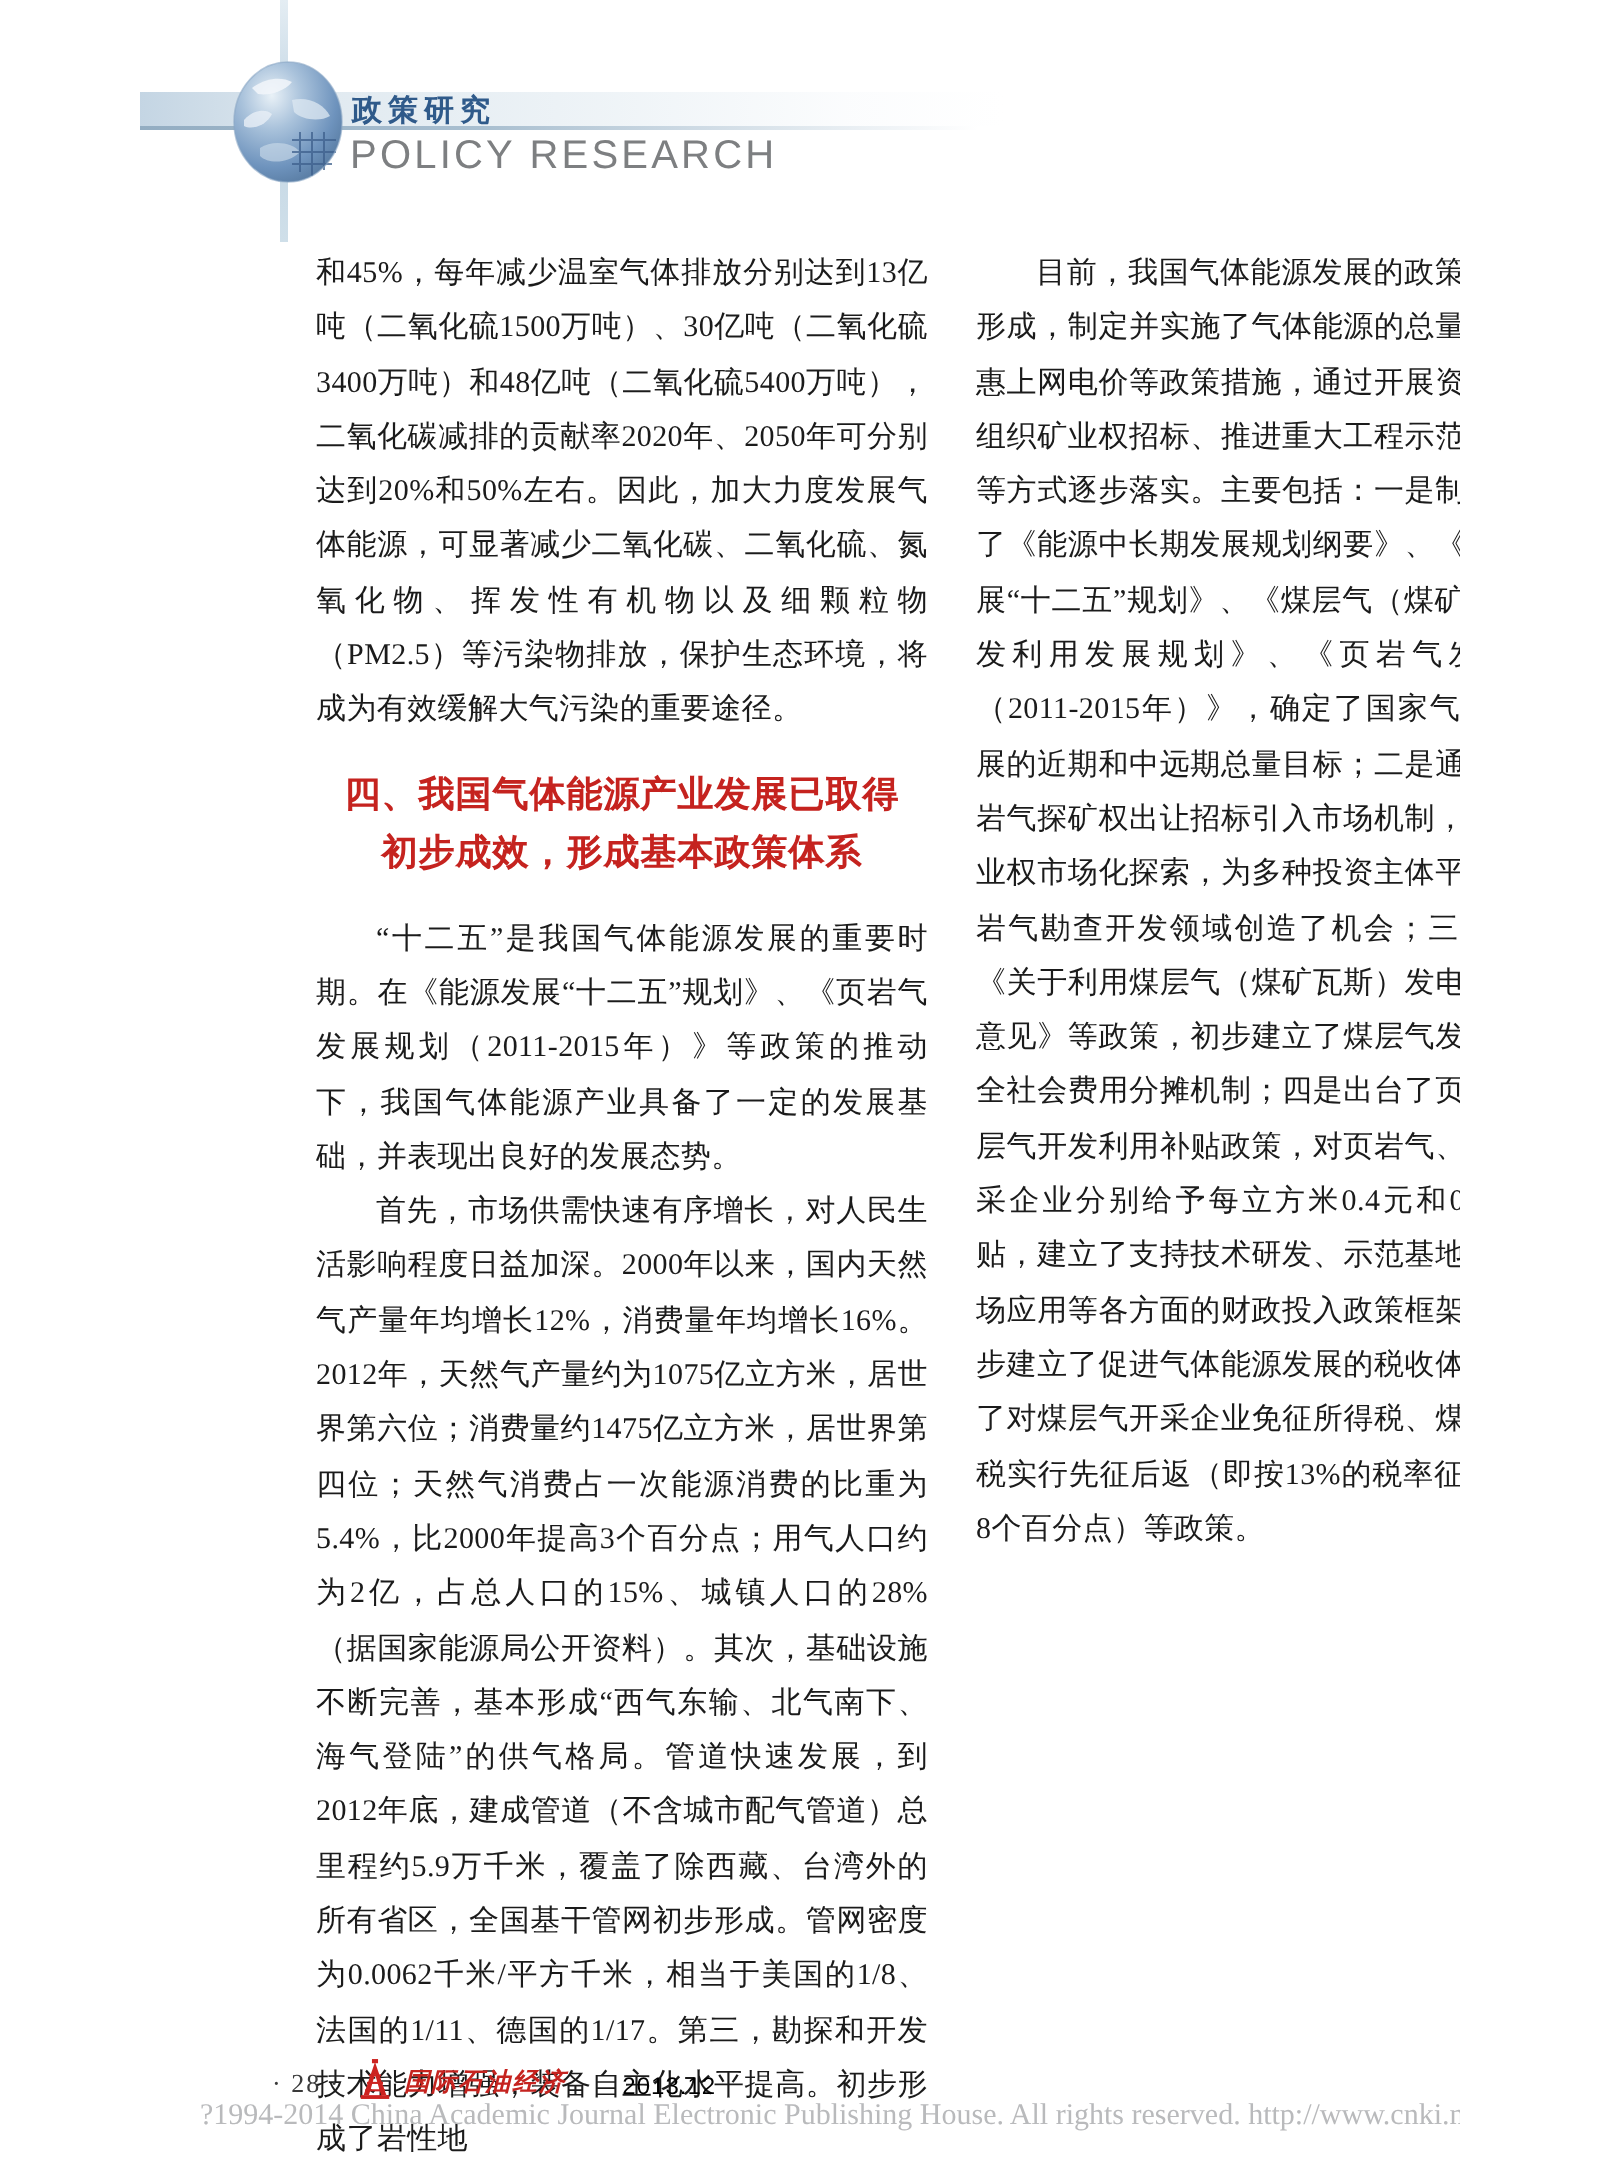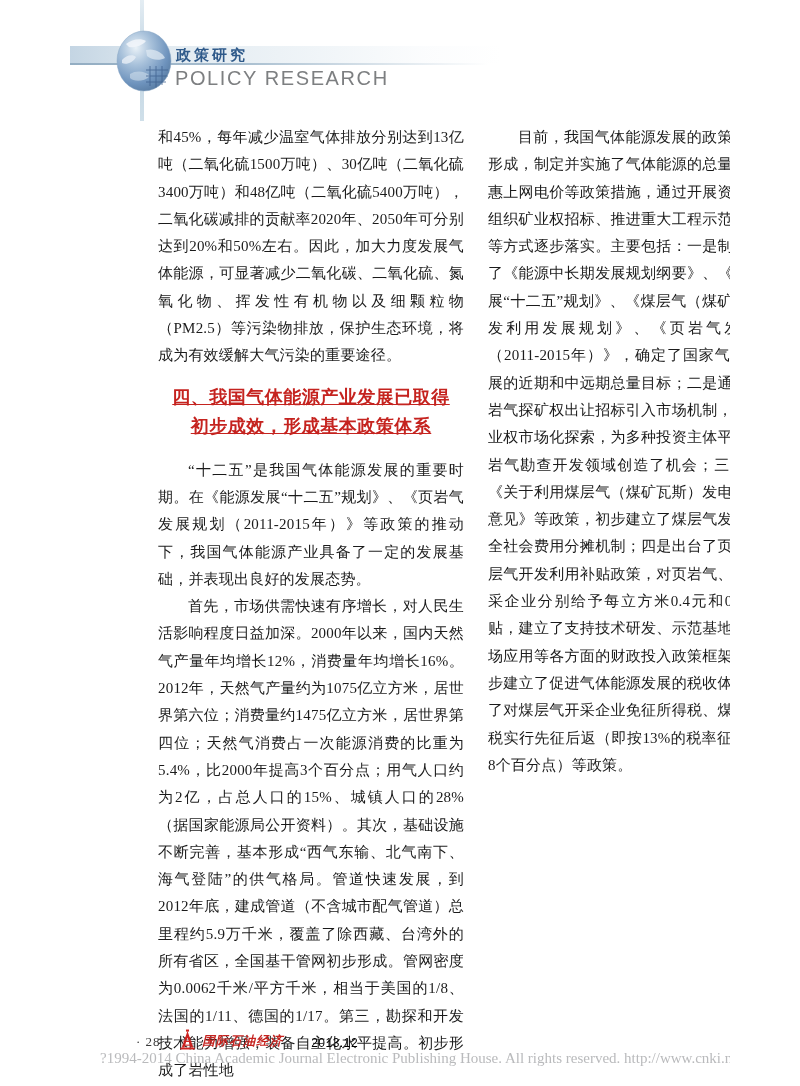--- a/index.html
+++ b/index.html
@@ -79,21 +79,20 @@
 
   .heading {
     margin: 13px 0 16px 0;
     font-family: "Liberation Sans", "DejaVu Sans", sans-serif;
     font-weight: bold;
     font-size: 18px;
     line-height: 29px;
     text-align: center;
     color: #c5231f;
     letter-spacing: 0.5px;
-    text-decoration: underline;
   }
 
   
   .foot-row {
     position: absolute;
     left: 66px; top: 1030px;
     height: 20px;
     display: flex;
     align-items: flex-end;
     white-space: nowrap;

